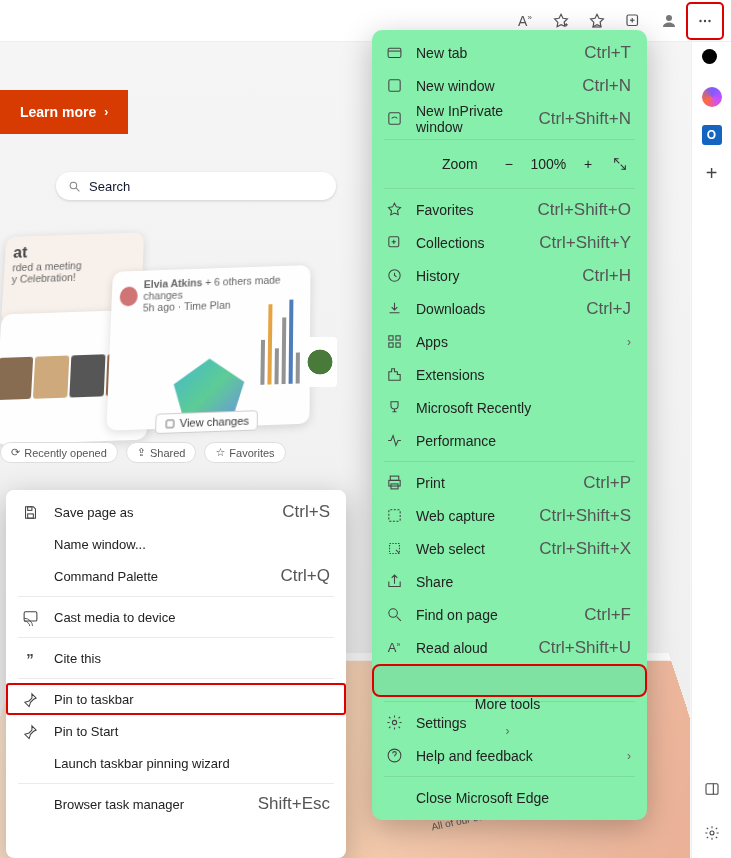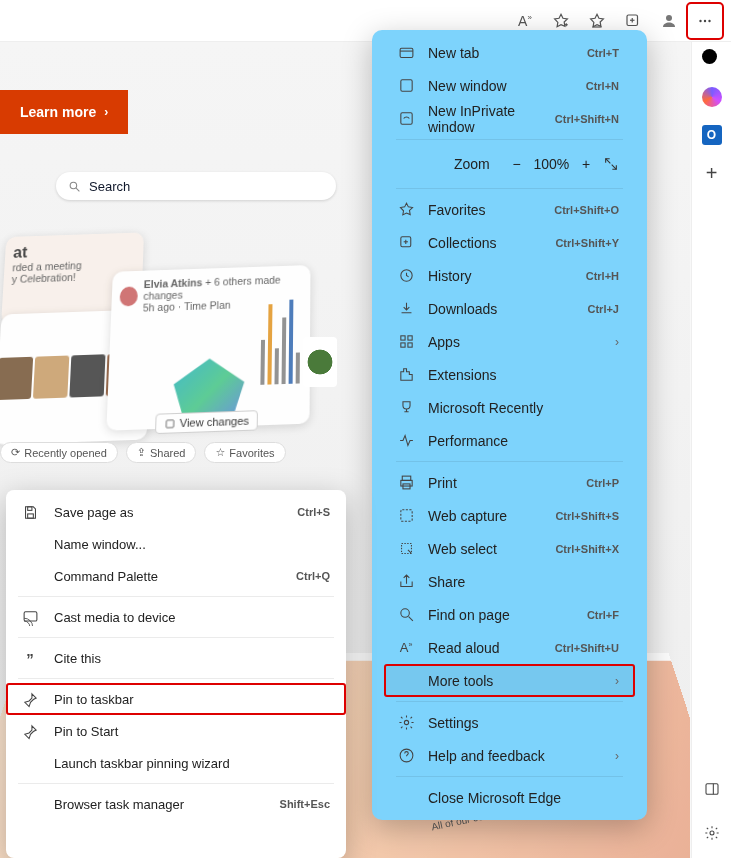--- a/index.html
+++ b/index.html
@@ -125,40 +125,40 @@
     background:linear-gradient(120deg,#fbe1c8,#f7c7a1,#e6997a);
     transform:perspective(600px) rotateX(30deg) translateY(60px);
     border-top:10px solid #fff;opacity:.8;}
 
   
   .main-menu {
     position: absolute;
     top: 30px;
     left: 372px;
     width: 275px;
-    background: #7dd3fc;
+    background: #86efac;
     border-radius: 10px;
     box-shadow: 0 8px 30px rgba(0,0,0,.25);
-    padding: 6px 12px;
+    padding: 6px 0;
     z-index: 50;
   }
   .menu-item {
     display: flex;
     align-items: center;
     height: 33px;
     padding: 0 16px 0 12px;
     cursor: pointer;
     gap: 12px;
     color: #222;
   }
-  .menu-item.active { background: rgba(0,0,0,.05); outline: 2px solid #d00; outline-offset: -2px; border-radius: 3px; }
+  .menu-item.active { background: rgba(0,0,0,.05); outline: 2px solid #d00; outline-offset: -2px; border-radius: 8px; flex-direction: column; }
   .menu-item .mi-icon { width: 20px; height:20px; display:flex; align-items:center; justify-content:center; flex-shrink:0; color:#444;}
   .menu-item .mi-icon svg{width:17px;height:17px;stroke:currentColor;fill:none;stroke-width:1.5;}
   .menu-item .mi-label { flex: 1; font-size: 14px; }
-  .menu-item .mi-shortcut { font-size: 11px; color: #555; font-weight: bold; }
+  .menu-item .mi-shortcut { font-size: 17px; color: #555; }
   .menu-item .mi-arrow { color:#666; font-size:12px;}
   .menu-sep { height: 1px; background: rgba(0,0,0,.08); margin: 4px 12px; }
   .zoom-row {
     display:flex;align-items:center;height:40px;padding:0 16px 0 44px;gap:10px;margin-left:26px;
   }
   .zoom-row .z-label{flex:0 0 auto;}
   .zoom-row .spacer{flex:1;}
   .zoom-row .z-btn{width:26px;height:26px;display:flex;align-items:center;justify-content:center;cursor:pointer;}
   .zoom-row .z-val{width:44px;text-align:center;}
   .zoom-row .full svg{width:16px;height:16px;stroke:#333;fill:none;stroke-width:1.6;}

